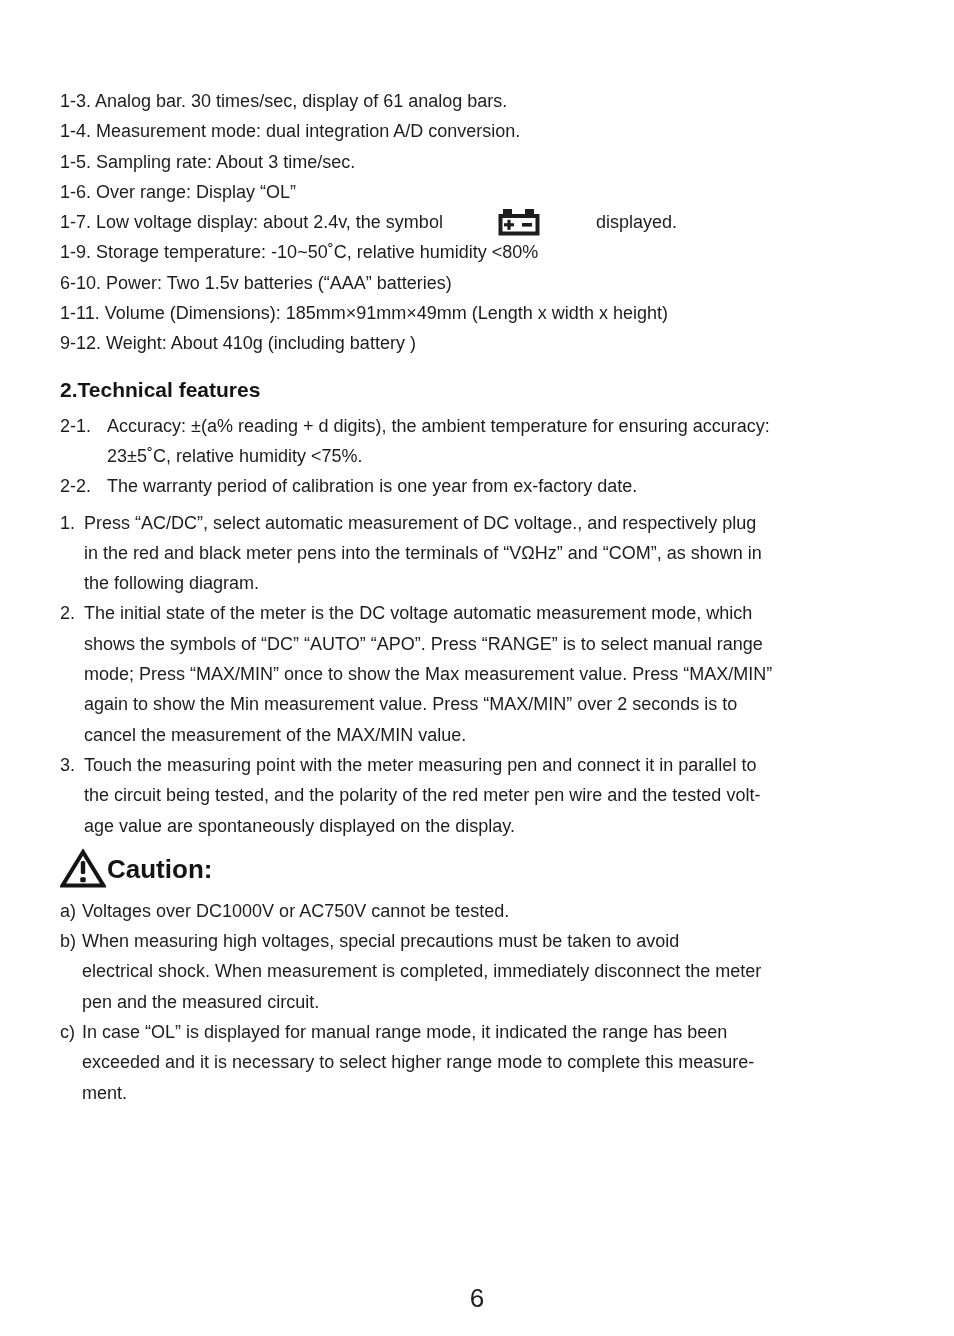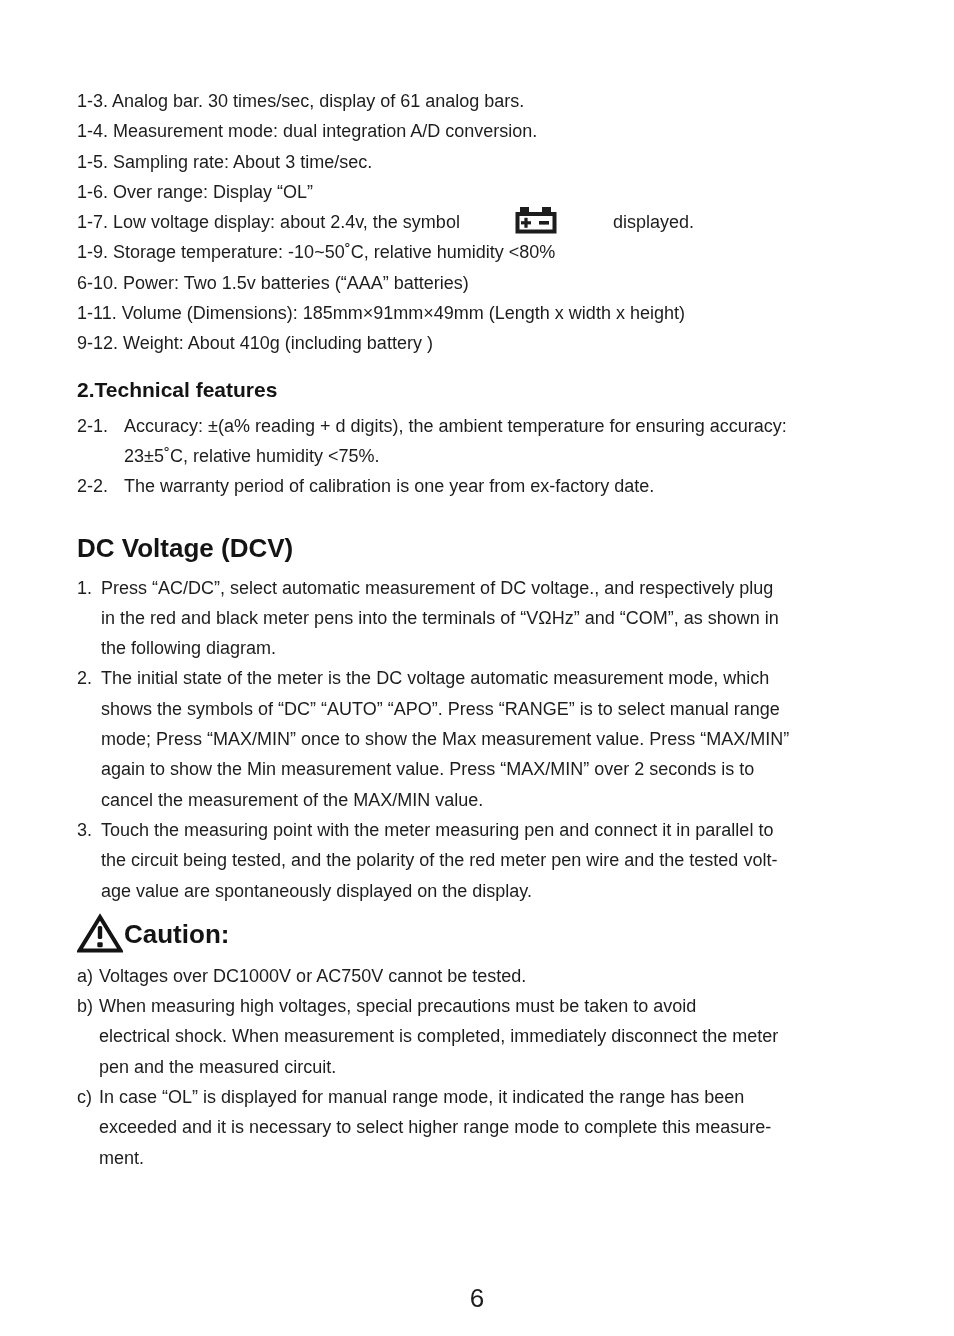--- a/index.html
+++ b/index.html
@@ -11,30 +11,30 @@
     margin: 0 auto;
     background: #ffffff;
     font-family: "Liberation Sans", "DejaVu Sans", sans-serif;
     font-size: 18px;
     line-height: 30.3px;
     color: #1d1d1d;
     overflow: hidden;
   }
   .content {
     position: absolute;
-    left: 77px;
+    left: 60px;
     top: 86px;
     right: 10px;
   }
   .line { white-space: pre-line; }
 
   
   .battery-line {
     display: flex;
-    align-items: flex-start;
+    align-items: center;
     height: 30.3px;
     gap: 45px;
   }
   .battery-line .battery-svg { margin: 0 11px 0 10px; flex: 0 0 auto; }
 
   
   .hang-item { display: flex; align-items: flex-start; }
   .hang-label { flex: 0 0 auto; }
   .hang-text { white-space: pre-line; flex: 1; }
   .tech .hang-label { width: 47px; }
@@ -132,21 +132,20 @@
           <span class="hang-text">Accuracy: ±(a% reading + d digits), the ambient temperature for ensuring accuracy:
 23±5˚C, relative humidity &lt;75%.</span>
         </div>
 
         <div class="hang-item">
           <span class="hang-label">2-2.</span>
           <span class="hang-text">The warranty period of calibration is one year from ex-factory date.</span>
         </div>
       </div>
 
-    <div class="h1">DC Voltage (DCV)</div>
 
     <div class="hang-list dcv">
 
         <div class="hang-item">
           <span class="hang-label">1.</span>
           <span class="hang-text">Press “AC/DC”, select automatic measurement of DC voltage., and respectively plug
 in the red and black meter pens into the terminals of “VΩHz” and “COM”, as shown in
 the following diagram.</span>
         </div>
 

